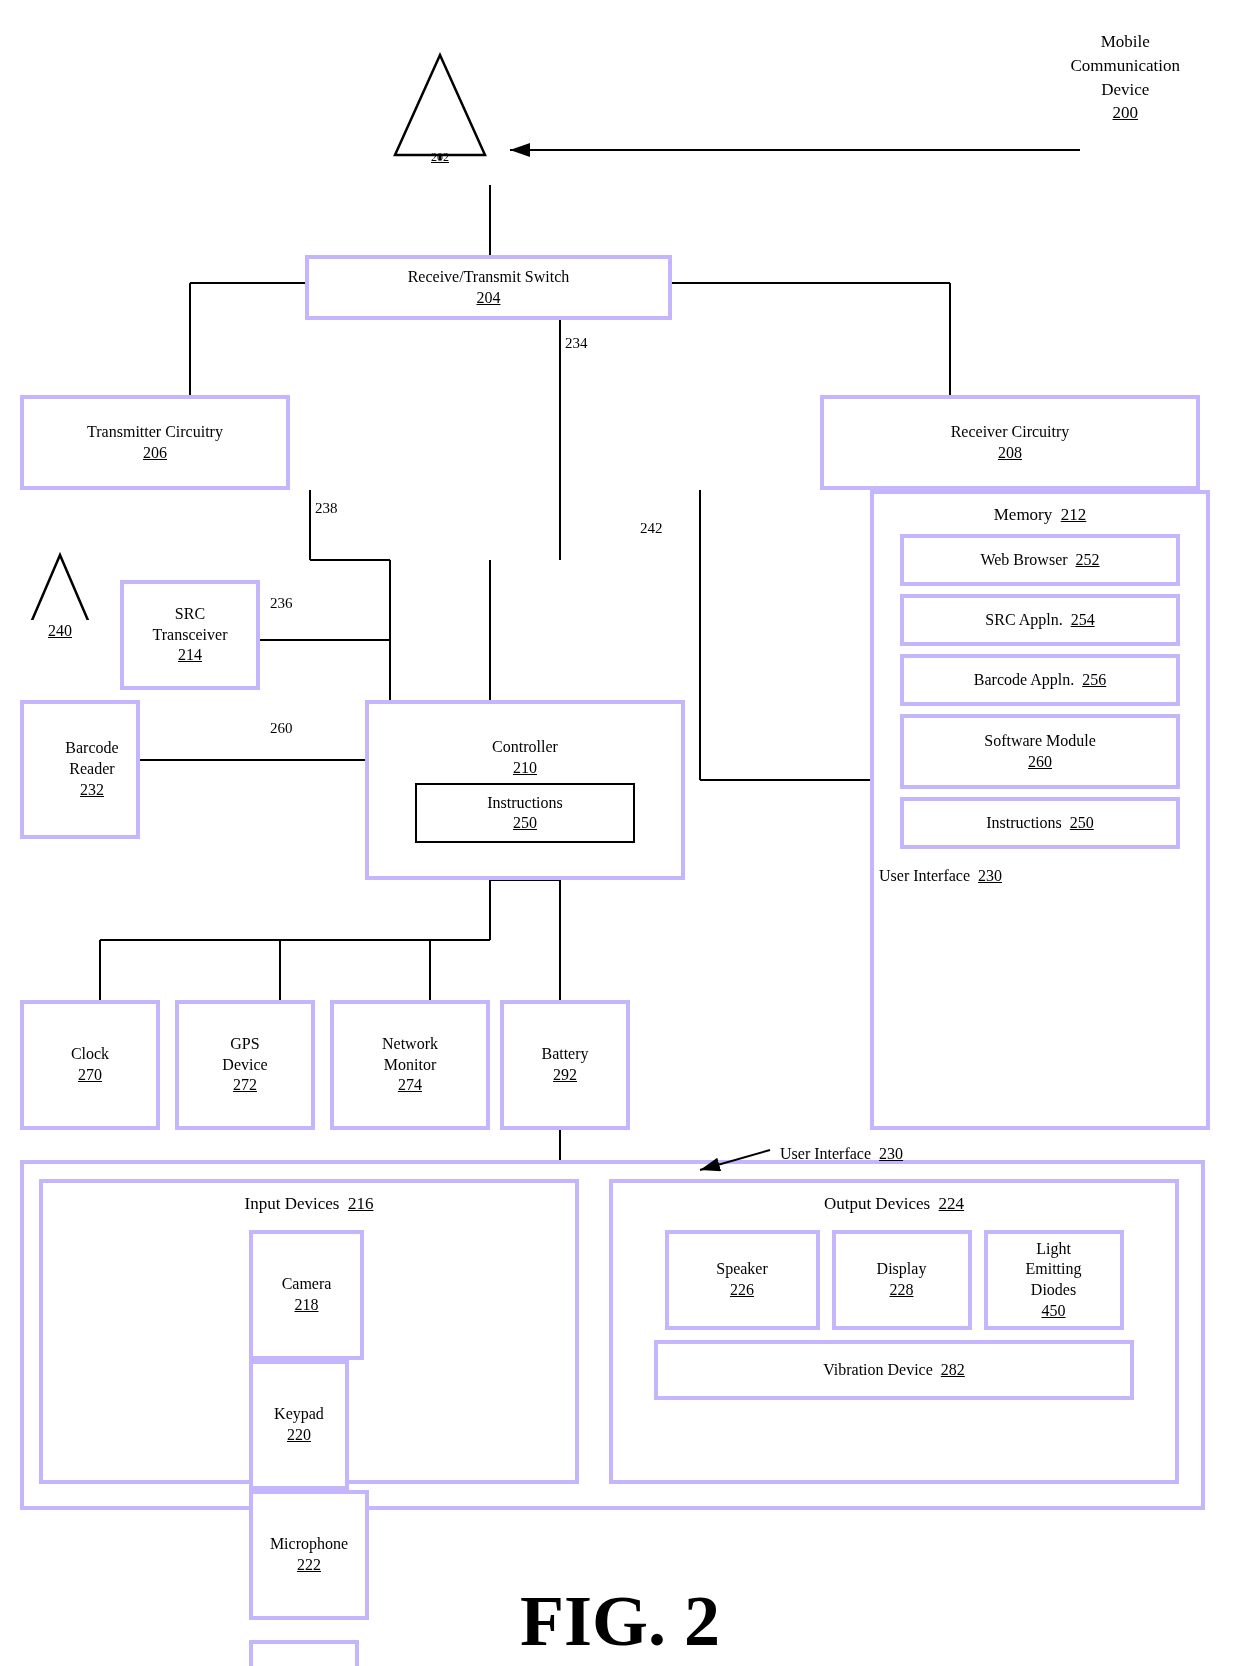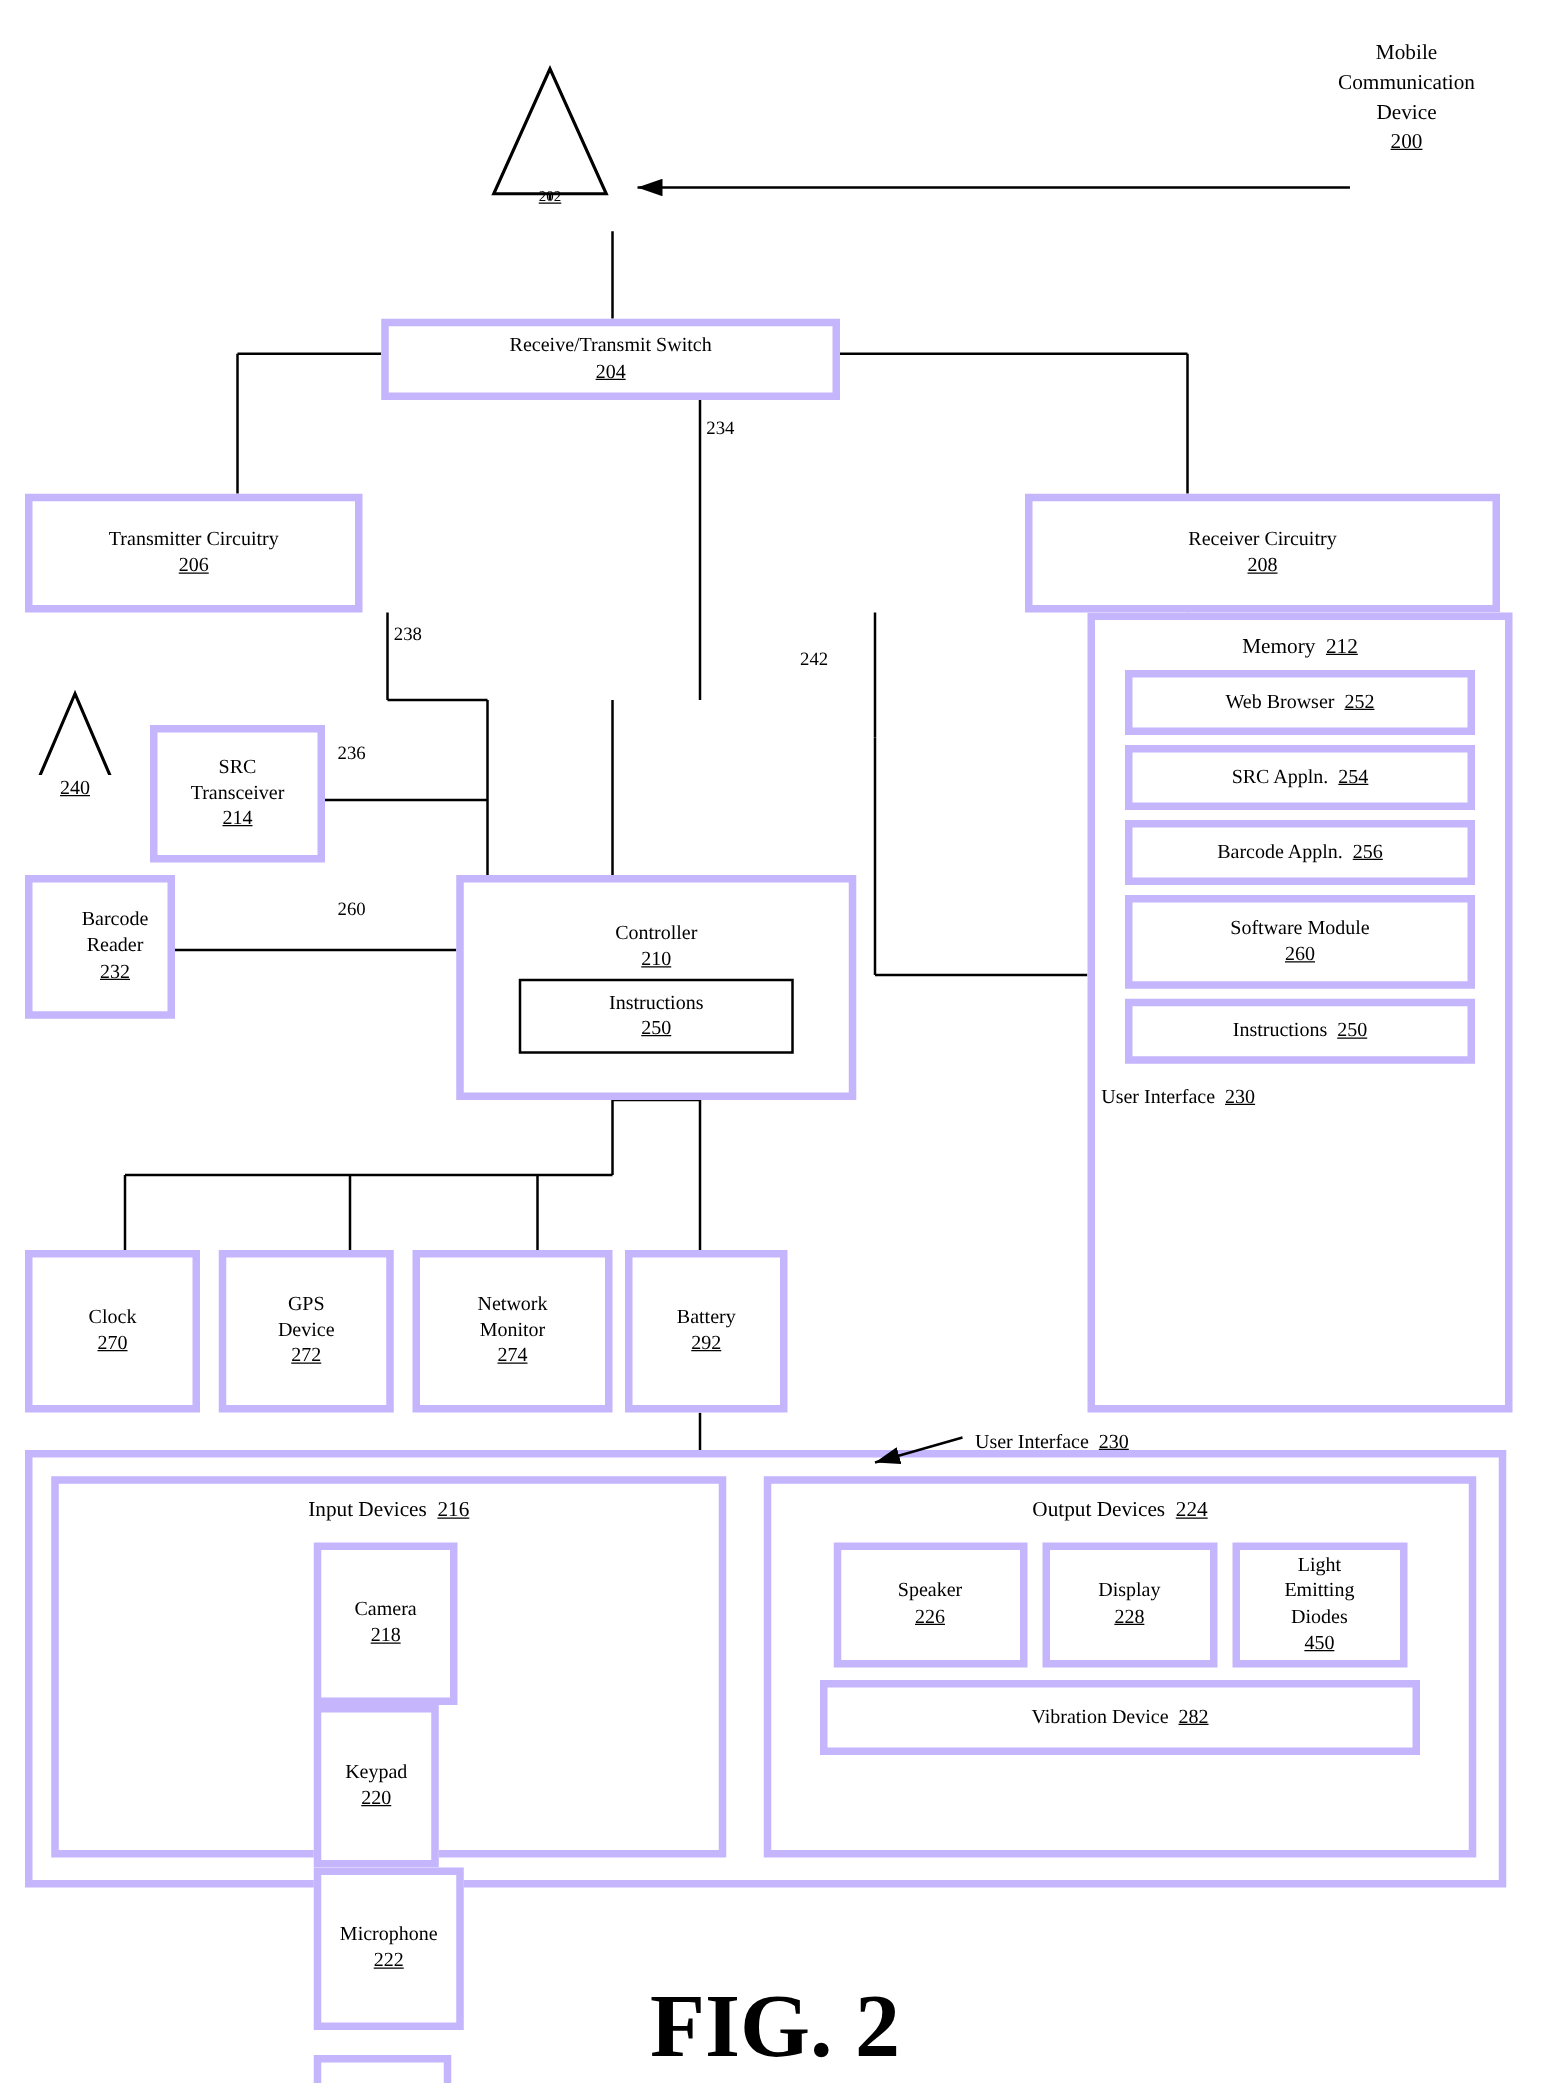--- a/index.html
+++ b/index.html
@@ -11,21 +11,21 @@
       position: relative;
       overflow-x: hidden;
     }
     .diagram-container {
       position: relative;
       width: 1240px;
       height: 1560px;
     }
     .box {
       position: absolute;
-      border: 6px solid #c4b5fd;
+      border: 4px solid #c4b5fd;
       background: #fff;
       display: flex;
       flex-direction: column;
       align-items: center;
       justify-content: center;
       text-align: center;
     }
     .box-label {
       font-size: 16px;
       line-height: 1.3;
@@ -160,21 +160,21 @@
   <div style="position:absolute; top:500px; left:315px; font-size:15px;">238</div>
 
   <div style="position:absolute; top:335px; left:565px; font-size:15px;">234</div>
 
   <div style="position:absolute; top:595px; left:270px; font-size:15px;">236</div>
 
   <div style="position:absolute; top:520px; left:640px; font-size:15px;">242</div>
 
   <div style="position:absolute; top:720px; left:270px; font-size:15px;">260</div>
 
-  <div class="box" style="left:20px; top:700px; width:120px; height:115px;padding-left:24px;">
+  <div class="box" style="left:20px; top:700px; width:120px; height:139px;padding-left:24px;">
     <div class="box-label">
       Barcode<br>Reader<br><u>232</u>
     </div>
   </div>
 
   <div class="box" style="left:365px; top:700px; width:320px; height:180px;">
     <div class="box-label">
       Controller<br><u>210</u>
     </div>
 

